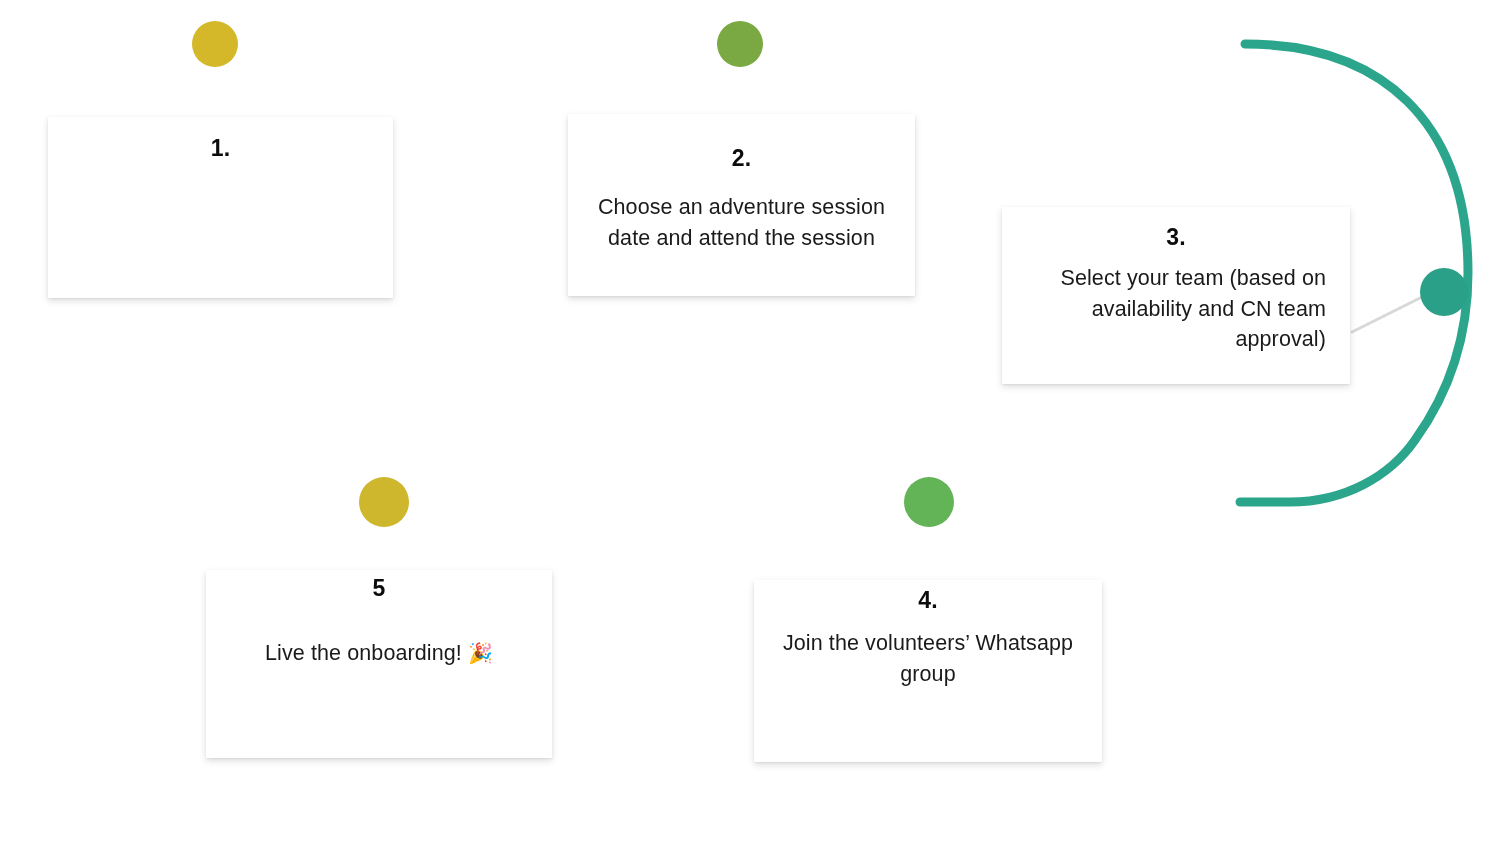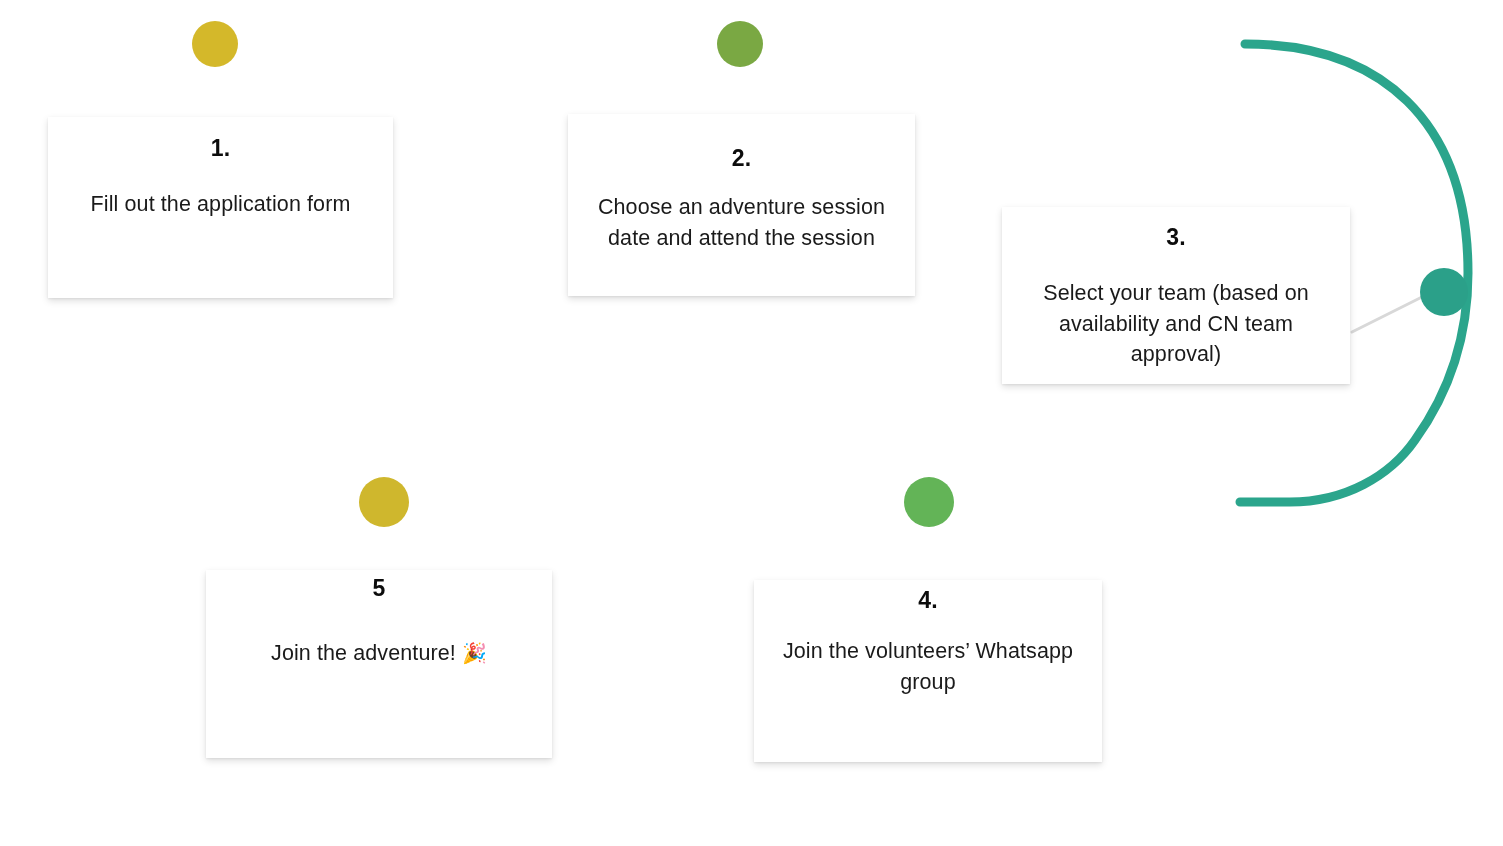--- a/index.html
+++ b/index.html
@@ -50,24 +50,24 @@
     letter-spacing: 0.1px;
   }
   
   #card-1 { left: 48px;   top: 117px; width: 345px; height: 181px; padding-top: 20px; }
   #card-1 .step-text { margin-top: 29px; width: 270px; }
 
   #card-2 { left: 568px;  top: 114px; width: 347px; height: 182px; padding-top: 33px; }
   #card-2 .step-text { margin-top: 22px; width: 310px; }
 
   #card-3 { left: 1002px; top: 207px; width: 348px; height: 177px; padding-top: 19px; }
-  #card-3 .step-text { margin-top: 29px; width: 300px; }
+  #card-3 .step-text { margin-top: 14px; width: 300px; text-align: right; }
 
   #card-4 { left: 754px;  top: 580px; width: 348px; height: 182px; padding-top: 9px; }
-  #card-4 .step-text { margin-top: 24px; width: 300px; }
+  #card-4 .step-text { margin-top: 16px; width: 300px; }
 
   #card-5 { left: 206px;  top: 570px; width: 346px; height: 188px; padding-top: 7px; }
   #card-5 .step-text { margin-top: 38px; width: 250px; }
 
   .emoji {
     font-size: 20px;
   }
 </style>
 </head>
 <body>
@@ -107,36 +107,35 @@
 
     <circle cx="215" cy="44" r="23" fill="#d4b82a"></circle>
     <circle cx="740" cy="44" r="23" fill="#7aa843"></circle>
     <circle cx="1444" cy="292" r="24" fill="#2ba089"></circle>
     <circle cx="929" cy="502" r="25" fill="#63b457"></circle>
     <circle cx="384" cy="502" r="25" fill="#cfb72d"></circle>
   </svg>
 
   <div class="step-card" id="card-1">
     <div class="step-number">1.</div>
-    <div class="step-text">Fill out the application form</div>
   </div>
 
   <div class="step-card" id="card-2">
     <div class="step-number">2.</div>
     <div class="step-text">Choose an adventure session date and attend the session</div>
   </div>
 
   <div class="step-card" id="card-3">
     <div class="step-number">3.</div>
     <div class="step-text">Select your team (based on availability and CN team approval)</div>
   </div>
 
   <div class="step-card" id="card-4">
     <div class="step-number">4.</div>
     <div class="step-text">Join the volunteers’ Whatsapp group</div>
   </div>
 
   <div class="step-card" id="card-5">
     <div class="step-number">5</div>
-    <div class="step-text"><span>Join the adventure! </span><span class="emoji">🎉</span></div>
+    <div class="step-text"><span>Live the onboarding! </span><span class="emoji">🎉</span></div>
   </div>
 
 </div>
 
 </body></html>

